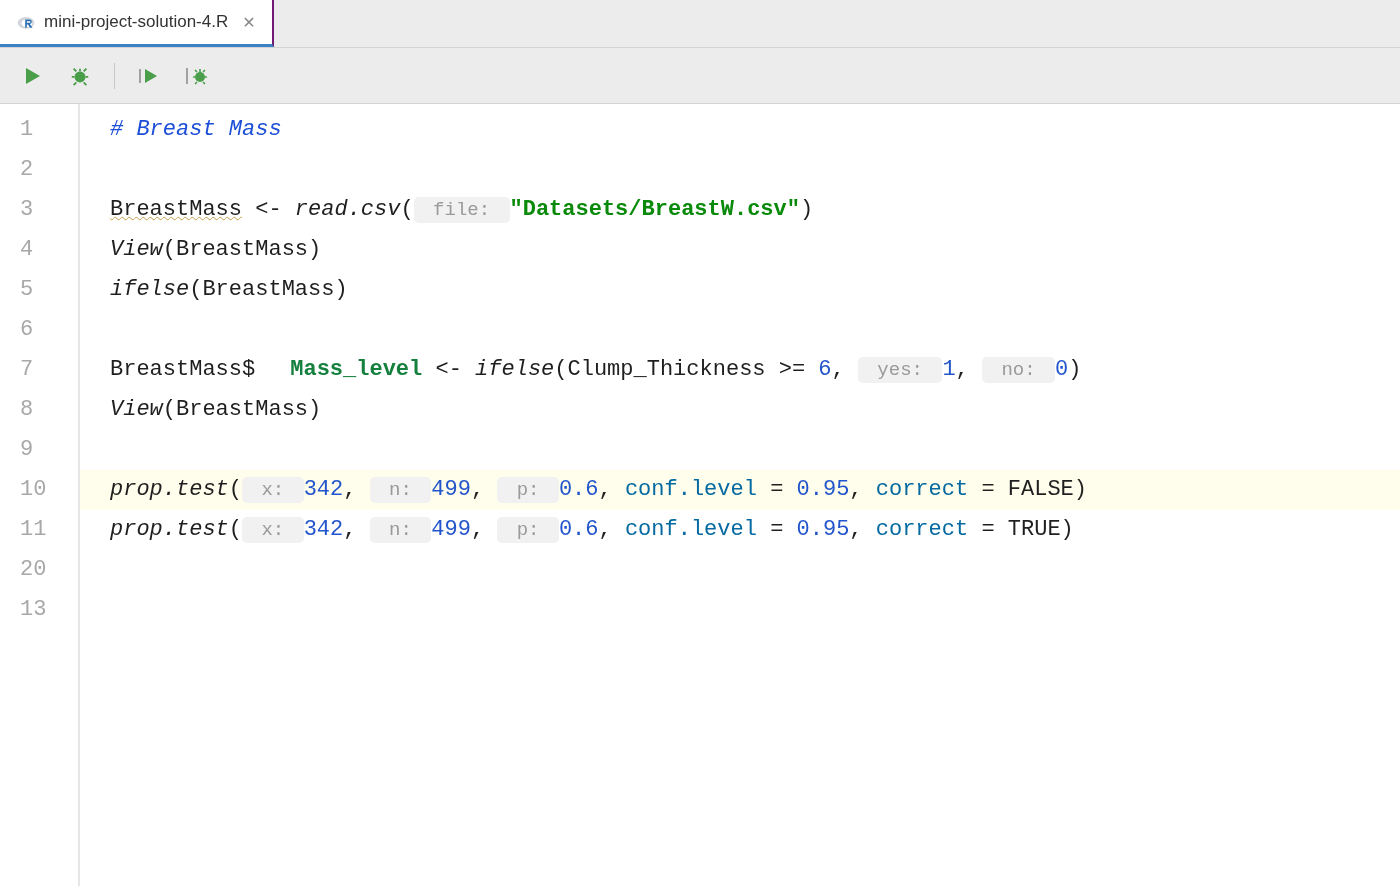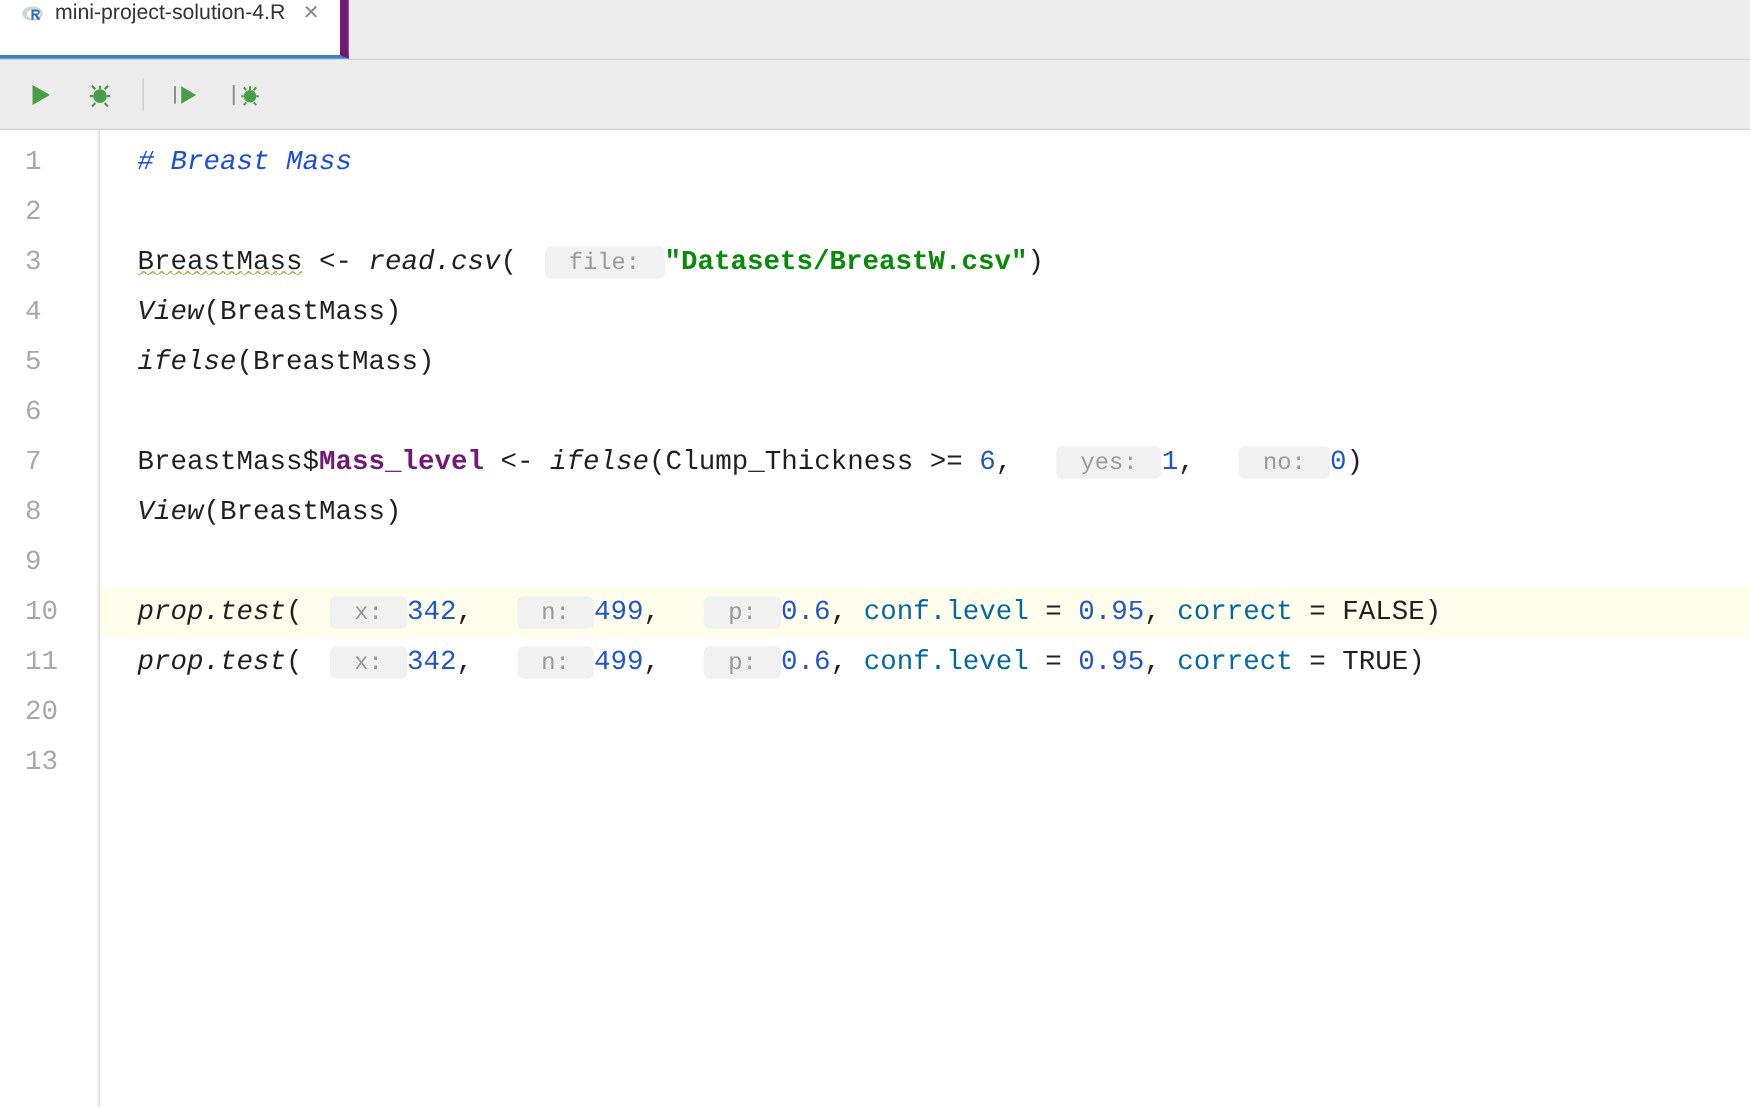--- a/index.html
+++ b/index.html
@@ -13,24 +13,25 @@
   }
   .tab-bar {
     height: 48px;
     background: #ececec;
     border-bottom: 1px solid #d4d4d4;
     display: flex;
     align-items: stretch;
   }
   .tab {
     display: flex;
+    align-items: center;
     gap: 8px;
     padding: 0 16px;
     background: #fff;
-    border-right: 7px solid #701a75;
+    border-right: 2px solid #701a75;
     border-bottom: 3px solid #3b82c4;
     font-family: -apple-system, BlinkMacSystemFont, "Segoe UI", Arial, sans-serif;
     font-size: 17px;
     color: #333;
   }
   .r-logo {
     width: 20px; height: 20px;
     display:inline-flex; align-items:center; justify-content:center;
   }
   .tab-close { color: #888; font-size: 16px; cursor: pointer; margin-left: 6px; }
@@ -75,31 +76,30 @@
     height: 40px;
     line-height: 40px;
     padding-left: 30px;
     white-space: pre;
     color: #1f1f1f;
   }
   .line.highlight { background: #fffdeb; }
   .comment { color: #1d4ed8; font-style: italic; }
   .italic { font-style: italic; }
   .string { color: #0a8a0a; font-weight: bold; }
-  .member { color: #701a75; font-weight: bold; }
+  .member { color: #15803d; font-weight: bold; margin-left: 35px; }
   .num { color: #2255cc; }
   .kw { color: #0369a1; }
   .hint {
     background: #f1f1f1;
     color: #9a9a9a;
     border-radius: 5px;
     padding: 2px 8px;
     font-size: 19px;
     font-style: normal;
-    margin-left: 22px;
   }
   .wavy { text-decoration: underline wavy #bfa24a; text-decoration-thickness: 1px; text-align: center; }
 </style>
 </head>
 <body>
 
 <div class="tab-bar">
   <div class="tab">
     <span class="r-logo">
       <svg viewBox="0 0 24 24" width="20" height="20">

